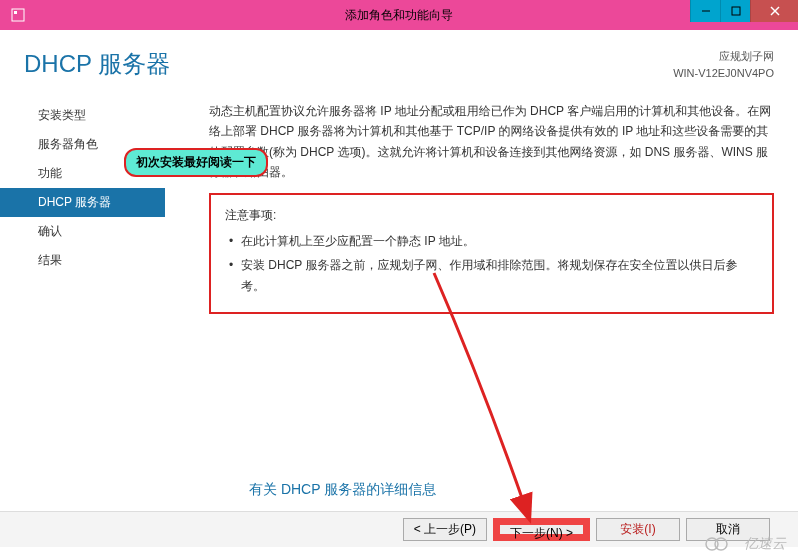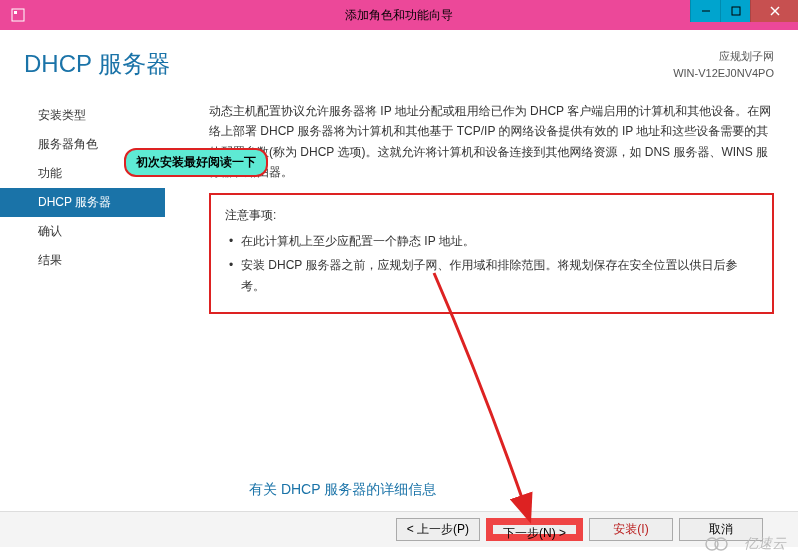--- a/index.html
+++ b/index.html
@@ -32,21 +32,21 @@
     .notice-box { border: 2px solid #d22; padding: 10px 28px 12px 14px; margin-top: 4px; }
     .notice-title { margin-bottom: 6px; }
     .notice-list { list-style: none; padding-left: 4px; }
     .notice-list li { position: relative; padding-left: 12px; margin-bottom: 4px; }
     .notice-list li::before { content: "•"; position: absolute; left: 0; }
     
     .arrow-svg { position: absolute; left: 424px; top: 268px; z-index: 4; pointer-events: none; }
     
     .more-info-link { position: absolute; left: 209px; bottom: 60px; color: #1a73a8; font-size: 14px; cursor: pointer; margin-left: 40px; }
     
-    .button-bar { position: absolute; bottom: 12px; left: 0; right: 0; height: 36px; border-top: 1px solid #ddd; display: flex; justify-content: flex-end; align-items: center; padding-right: 35px; gap: 6px; background: #f4f4f4; }
+    .button-bar { position: absolute; bottom: 12px; left: 0; right: 0; height: 36px; border-top: 1px solid #ddd; display: flex; justify-content: flex-end; align-items: center; padding-right: 28px; gap: 6px; background: #f4f4f4; }
     .btn { min-width: 84px; height: 23px; border: 1px solid #aaa; background: #eee; font-size: 12px; cursor: pointer; padding: 0 10px; }
     .btn:disabled { color: #b91c1c; cursor: default; }
     .btn.highlight { border: 7px solid #ef4444; }
     
     .watermark { position: absolute; right: 12px; bottom: 6px; font-size: 14px; color: #bbb; font-style: italic; display: flex; align-items: center; gap: 15px; z-index: 10; }
     .watermark-logo { width: 24px; height: 16px; }
   </style>
 </head>
 <body>
 

